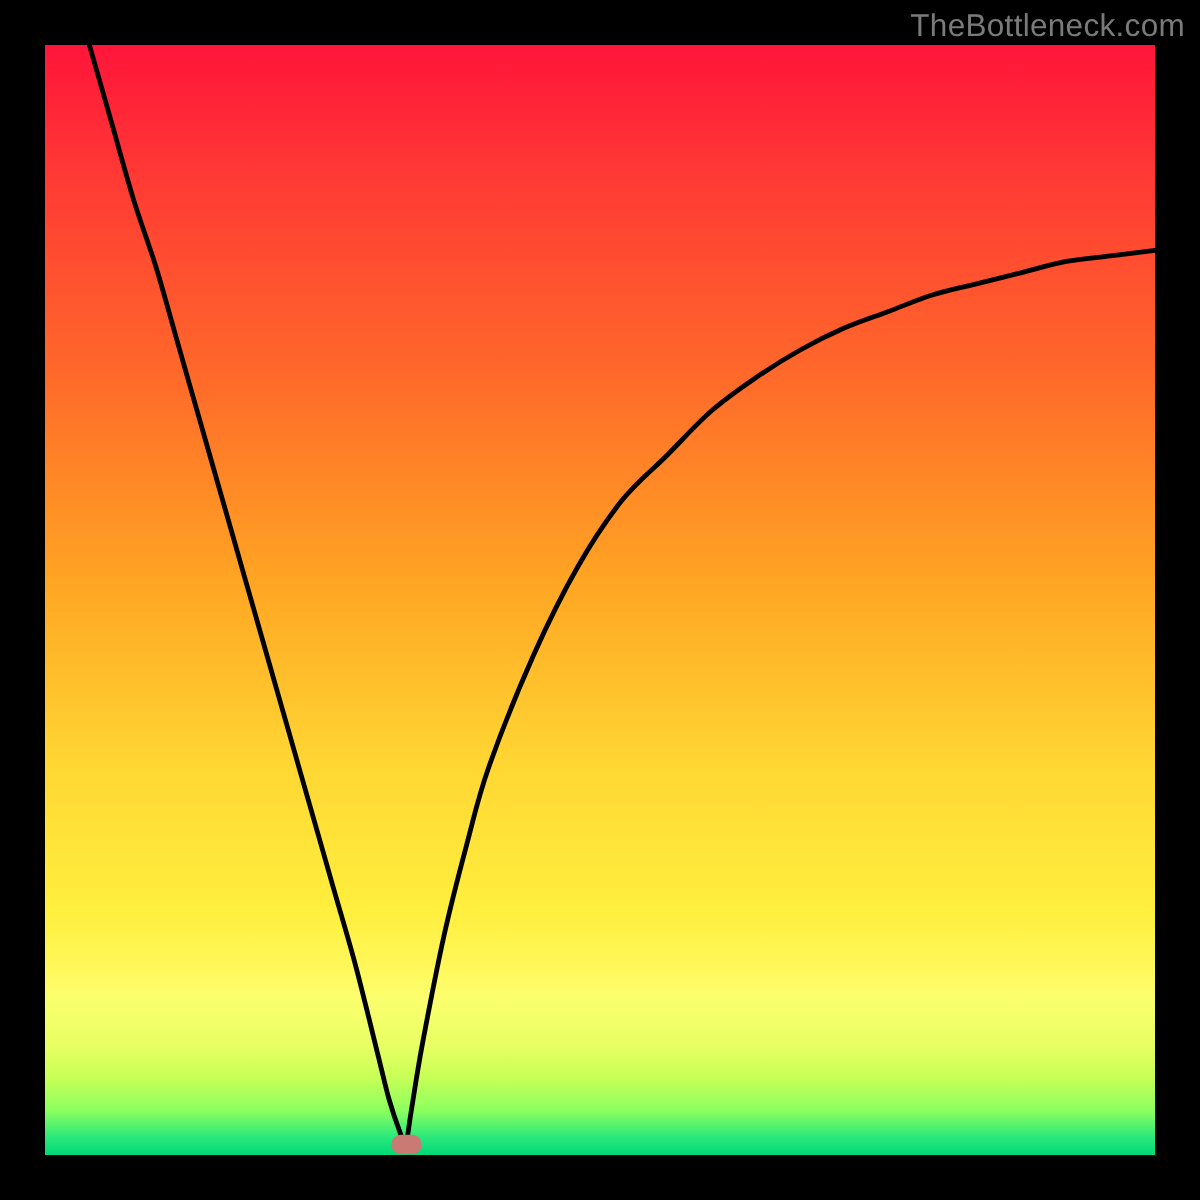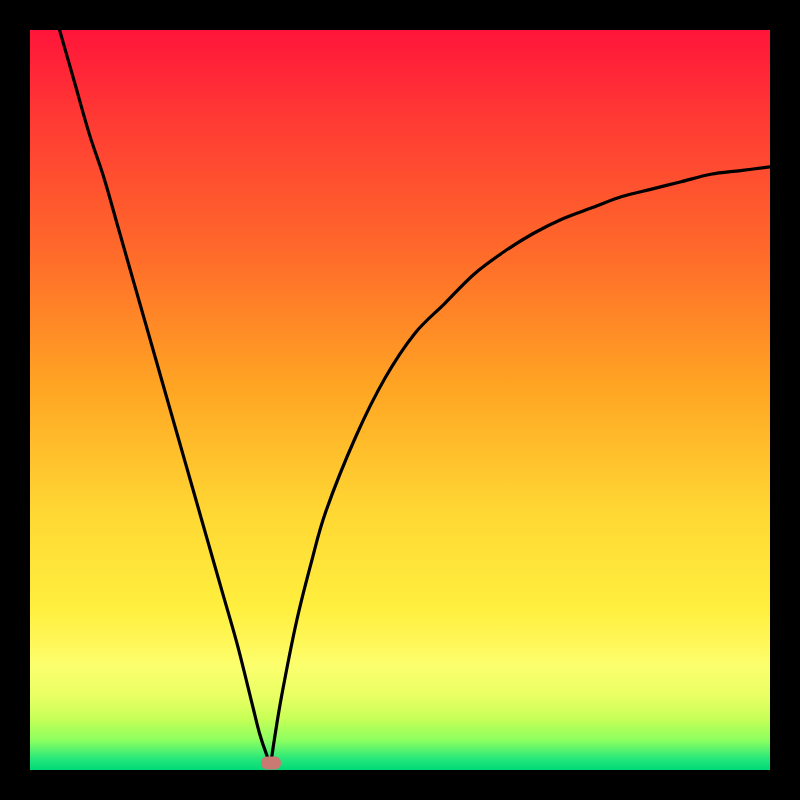--- a/index.html
+++ b/index.html
@@ -63,20 +63,21 @@
     background: #c97a72;
     border-radius: 6px;
     transform: translate(-50%, -50%);
     z-index: 20;
   }
 </style>
 </head>
 <body>
 
 <div class="outer">
+  <div class="attribution">TheBottleneck.com</div>
 
   <div class="plot">
     <svg class="curve" viewBox="0 0 740 740" preserveAspectRatio="none">
       <path id="curve-path" fill="none" stroke="#000000" stroke-width="3.2" stroke-linecap="round" stroke-linejoin="round" d="M 29.60 0.00 C 32.07 8.63, 39.47 34.53, 44.40 51.80 C 49.33 69.07, 54.27 87.57, 59.20 103.60 C 64.13 119.63, 69.07 131.97, 74.00 148.00 C 78.93 164.03, 83.87 182.53, 88.80 199.80 C 93.73 217.07, 98.67 234.33, 103.60 251.60 C 108.53 268.87, 113.47 286.13, 118.40 303.40 C 123.33 320.67, 128.27 337.93, 133.20 355.20 C 138.13 372.47, 143.07 389.73, 148.00 407.00 C 152.93 424.27, 157.87 441.53, 162.80 458.80 C 167.73 476.07, 172.67 493.33, 177.60 510.60 C 182.53 527.87, 187.47 545.13, 192.40 562.40 C 197.33 579.67, 202.27 595.70, 207.20 614.20 C 212.13 632.70, 218.30 658.60, 222.00 673.40 C 225.70 688.20, 226.93 694.37, 229.40 703.00 C 231.87 711.63, 234.95 720.27, 236.80 725.20 C 238.65 730.13, 239.27 735.07, 240.50 732.60 C 241.73 730.13, 242.35 721.50, 244.20 710.40 C 246.05 699.30, 247.90 685.73, 251.60 666.00 C 255.30 646.27, 261.47 614.20, 266.40 592.00 C 271.33 569.80, 276.27 551.30, 281.20 532.80 C 286.13 514.30, 288.60 501.97, 296.00 481.00 C 303.40 460.03, 315.73 429.20, 325.60 407.00 C 335.47 384.80, 345.33 365.07, 355.20 347.80 C 365.07 330.53, 374.93 315.73, 384.80 303.40 C 394.67 291.07, 404.53 283.67, 414.40 273.80 C 424.27 263.93, 434.13 252.83, 444.00 244.20 C 453.87 235.57, 463.73 228.78, 473.60 222.00 C 483.47 215.22, 493.33 209.05, 503.20 203.50 C 513.07 197.95, 522.93 193.02, 532.80 188.70 C 542.67 184.38, 552.53 181.30, 562.40 177.60 C 572.27 173.90, 582.13 169.58, 592.00 166.50 C 601.87 163.42, 611.73 161.57, 621.60 159.10 C 631.47 156.63, 641.33 154.17, 651.20 151.70 C 661.07 149.23, 670.93 146.15, 680.80 144.30 C 690.67 142.45, 700.53 141.83, 710.40 140.60 C 720.27 139.37, 735.07 137.52, 740.00 136.90"></path>
     </svg>
     <div id="marker" class="marker" style="left: 240.5px; top: 732.6px; background: rgb(201, 122, 114);"></div>
   </div>
 </div>
 
 </body></html>

